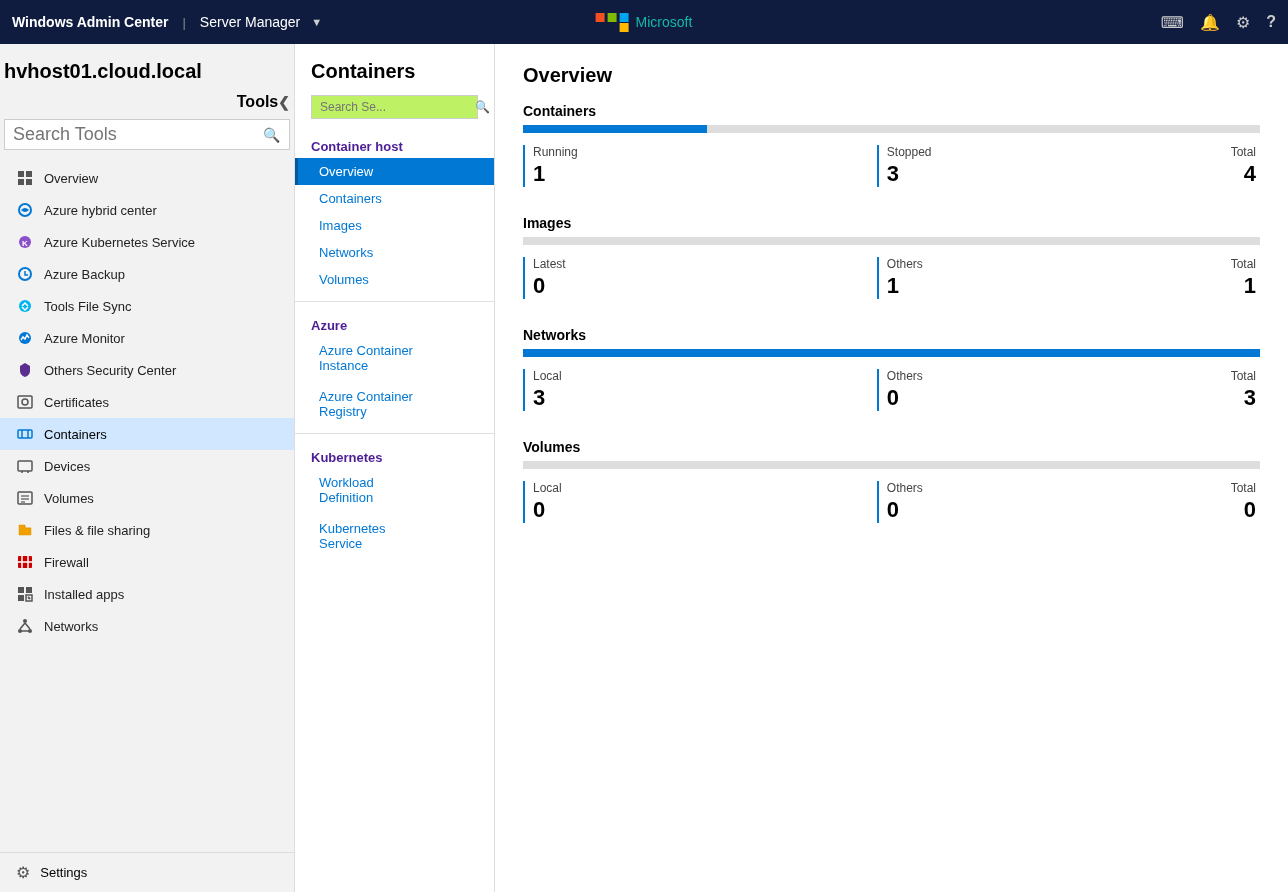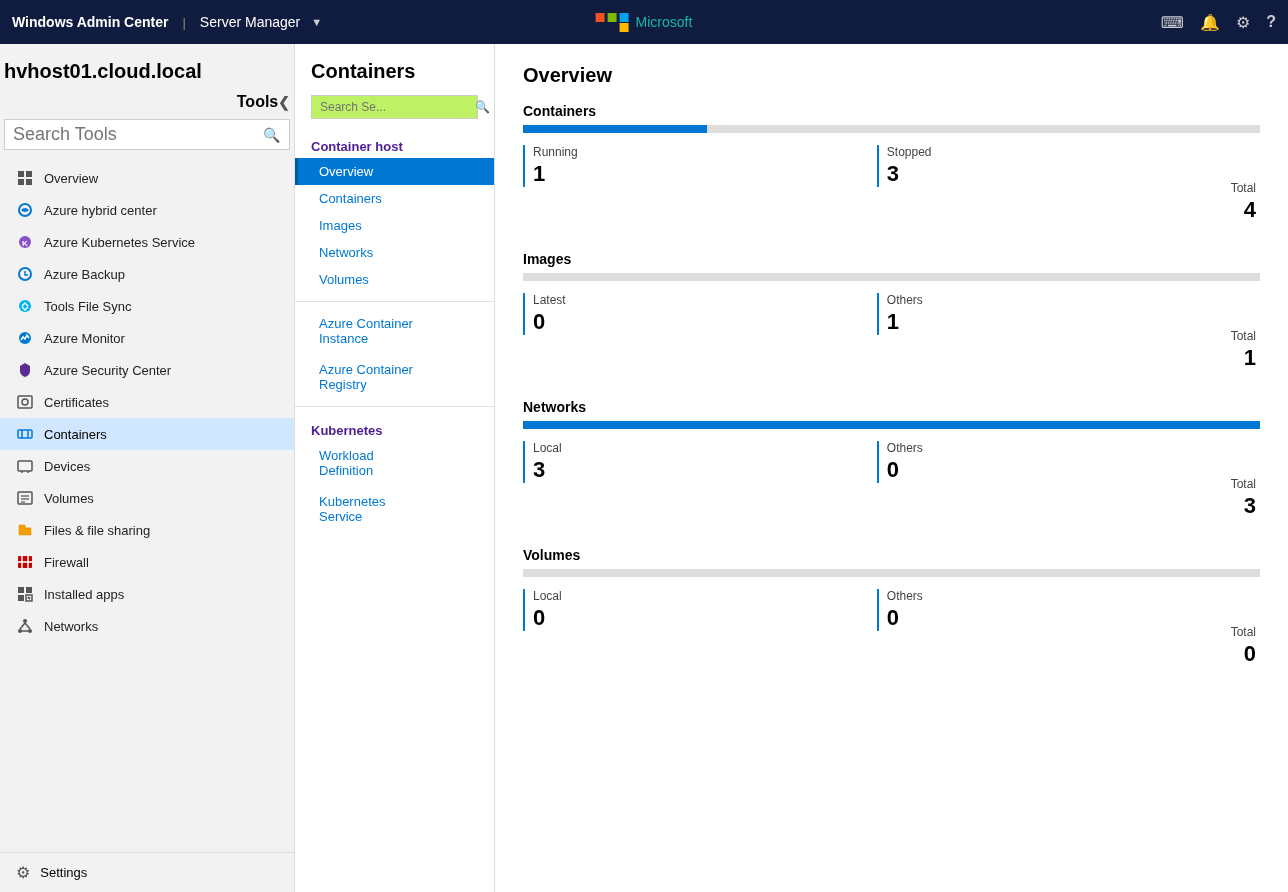--- a/index.html
+++ b/index.html
@@ -240,21 +240,20 @@
     }
     .stat-value {
       font-size: 22px;
       font-weight: 700;
       color: #000;
     }
     .stat-total {
       margin-left: auto;
       text-align: right;
       padding-right: 4px;
-      margin-top: 36px;
     }
     .stat-total .stat-label {
       font-size: 12px;
       color: #444;
     }
     .stat-total .stat-value {
       font-size: 22px;
       font-weight: 700;
     }
 
@@ -383,21 +382,21 @@
         </div>
         <span>Azure Monitor</span>
       </div>
 
       <div class="nav-item">
         <div class="nav-icon">
           <svg width="16" height="16" viewBox="0 0 16 16">
               <path d="M8 1 L13 4 L13 9 Q13 13 8 15 Q3 13 3 9 L3 4 Z" fill="#5c2d91"></path>
             </svg>
         </div>
-        <span>Azure Security Center</span>
+        <span>Others Security Center</span>
       </div>
 
       <div class="nav-item">
         <div class="nav-icon">
           <svg width="16" height="16" viewBox="0 0 16 16">
               <rect x="1" y="2" width="14" height="12" rx="1" fill="none" stroke="#555" stroke-width="1.5"></rect>
               <circle cx="8" cy="8" r="3" fill="none" stroke="#555" stroke-width="1.5"></circle>
             </svg>
         </div>
         <span>Certificates</span>
@@ -507,20 +506,21 @@
     <div class="section-label">Container host</div>
 
     <div class="middle-nav-item active">Overview</div>
     <div class="middle-nav-item link-style">Containers</div>
     <div class="middle-nav-item link-style">Images</div>
     <div class="middle-nav-item link-style">Networks</div>
     <div class="middle-nav-item link-style">Volumes</div>
 
     <hr class="section-divider">
 
+    <div class="section-label">Azure</div>
 
     <div class="middle-nav-item link-style">Azure Container<br>Instance</div>
     <div class="middle-nav-item link-style" style="margin-top:4px;">Azure Container<br>Registry</div>
 
     <hr class="section-divider">
 
     <div class="section-label">Kubernetes</div>
 
     <div class="middle-nav-item link-style">Workload<br>Definition</div>
     <div class="middle-nav-item link-style" style="margin-top:4px;">Kubernetes<br>Service</div>

